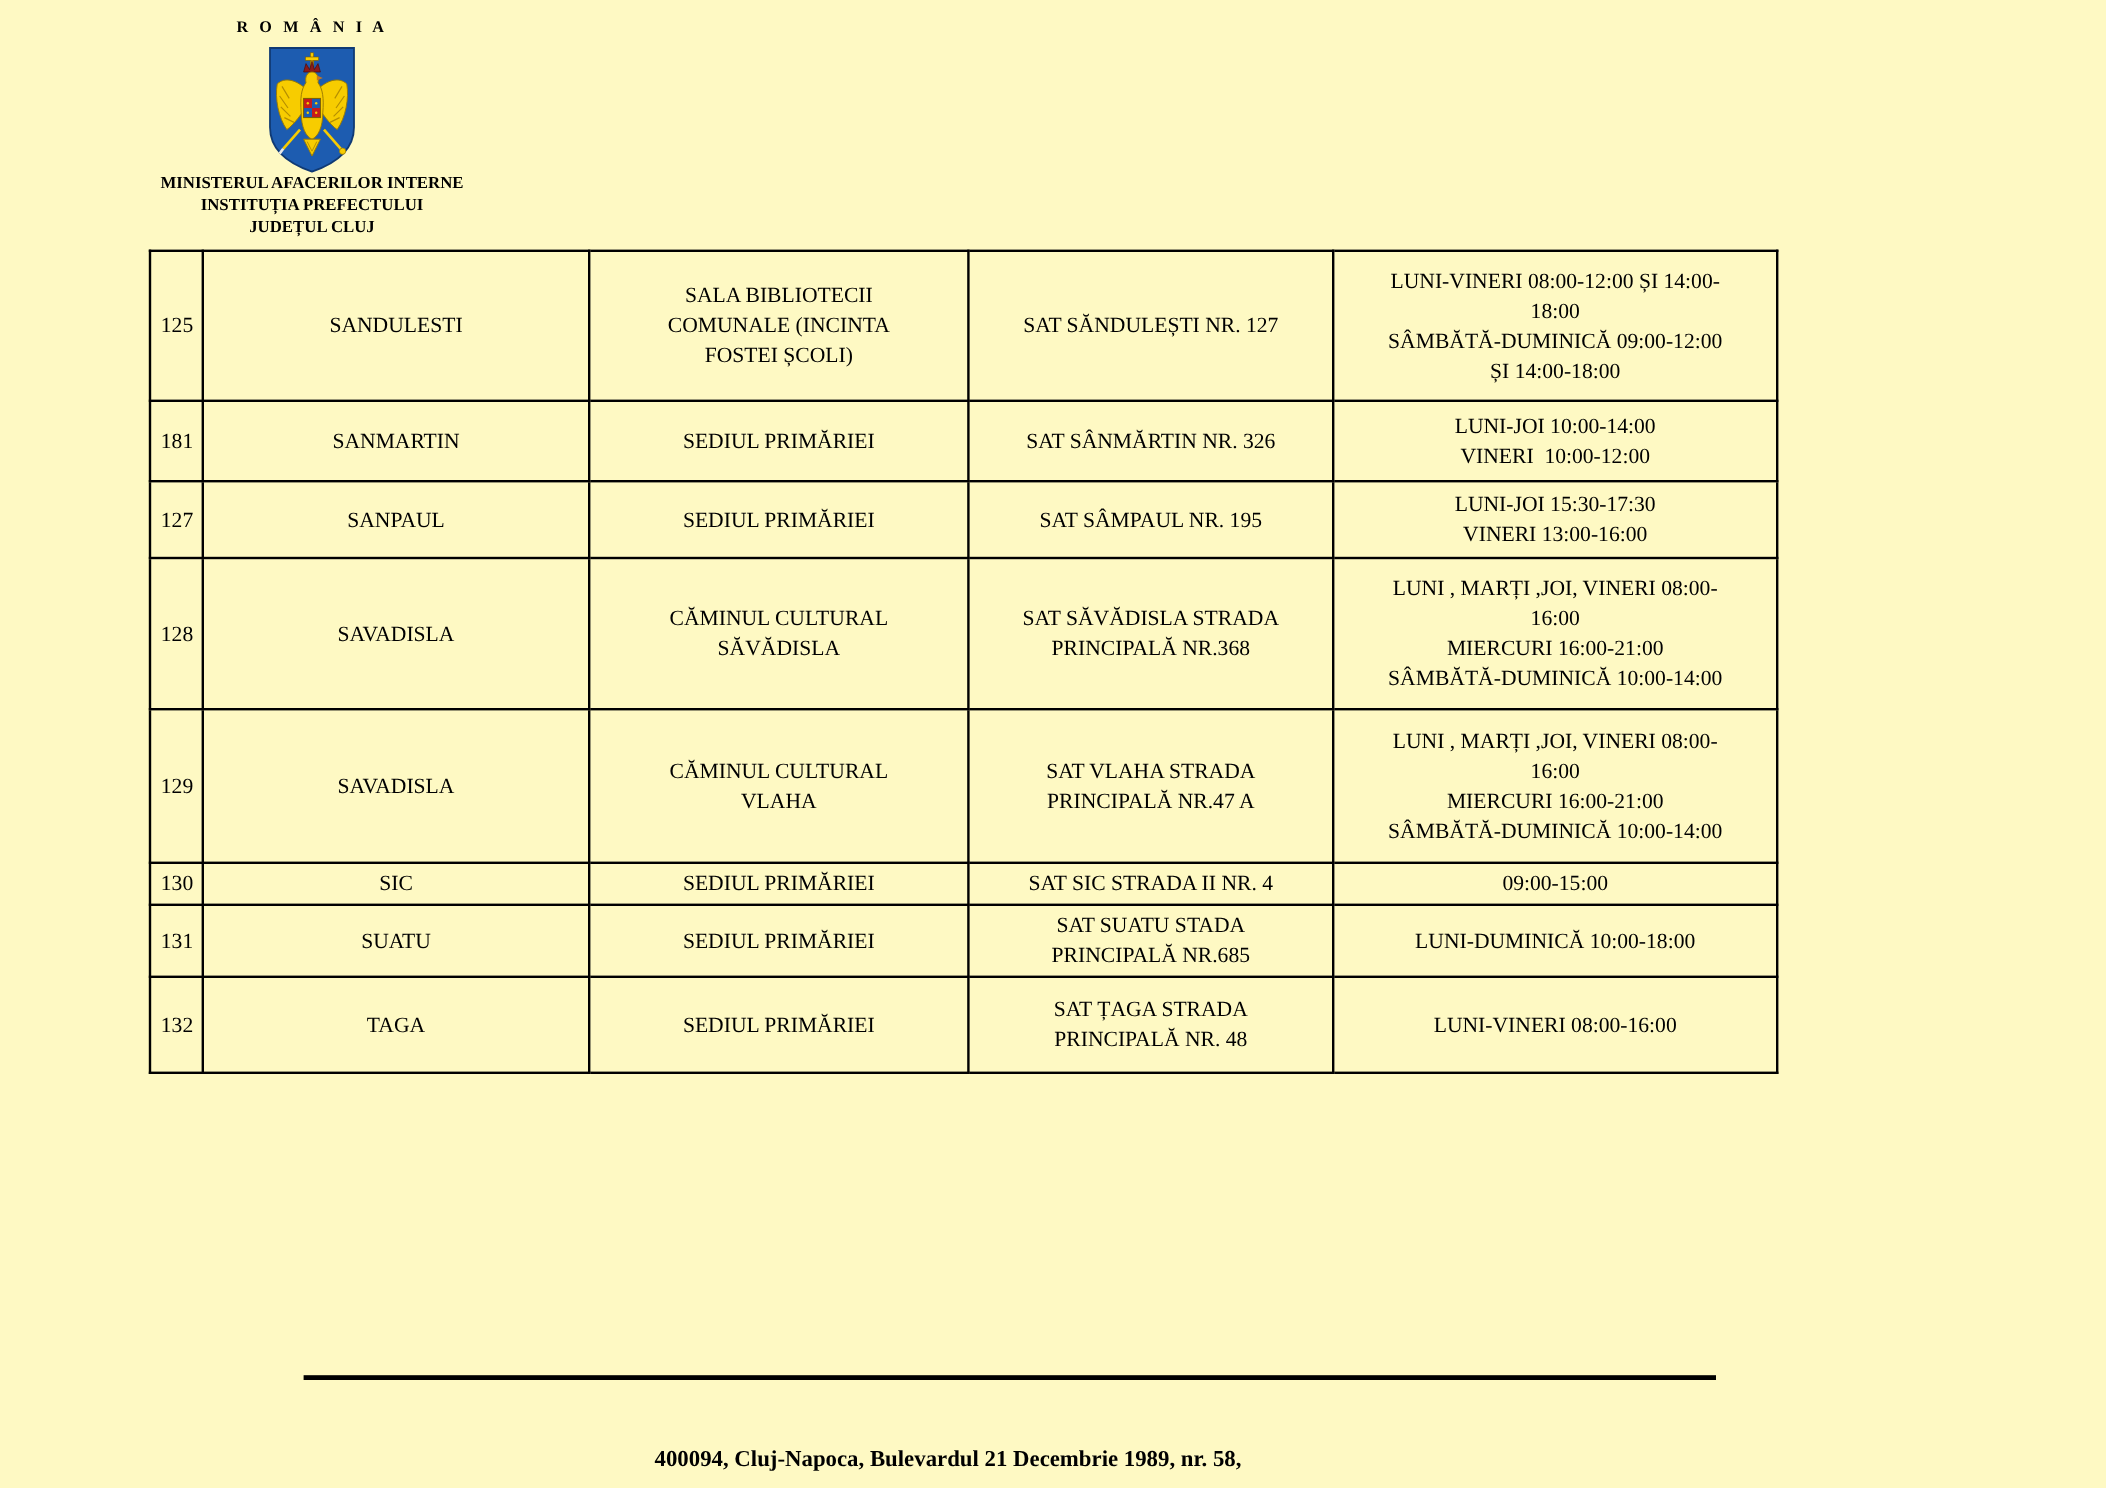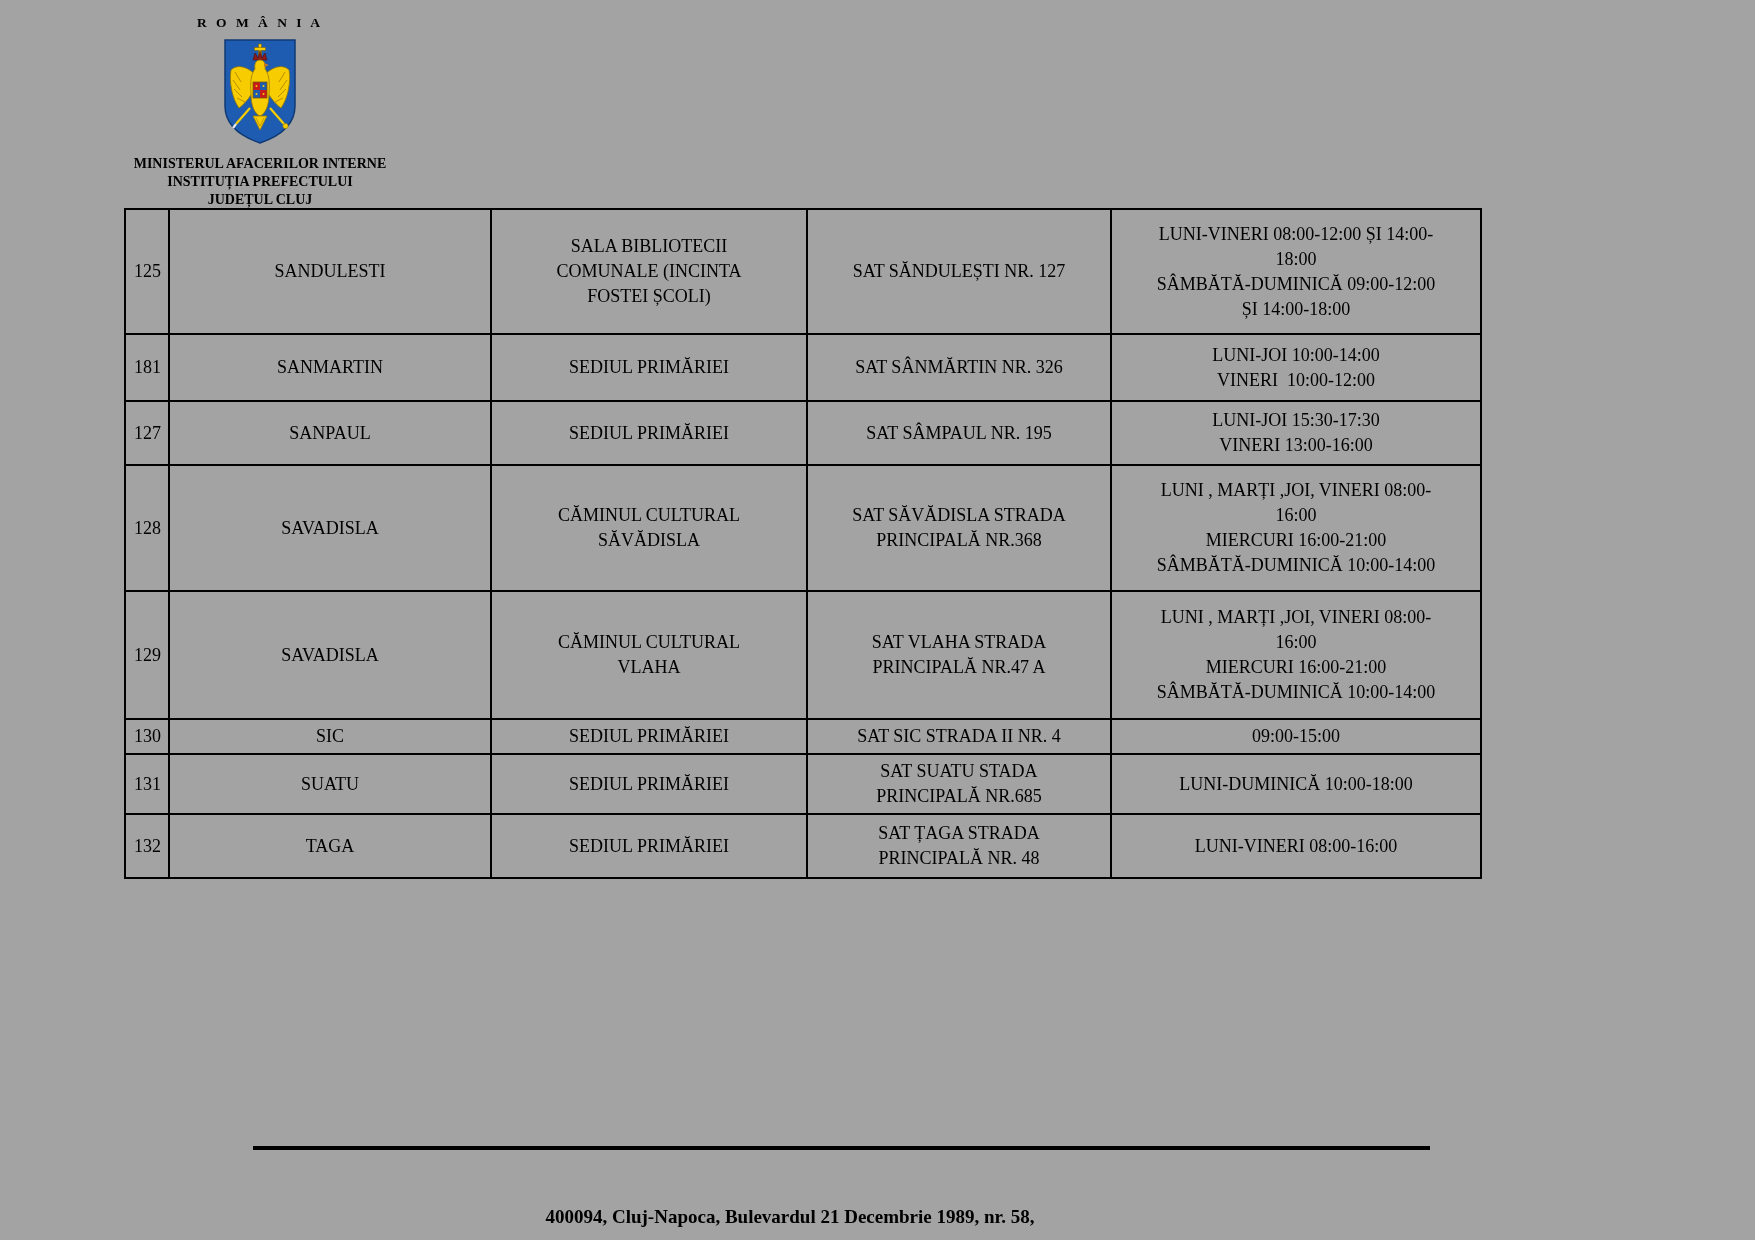--- a/index.html
+++ b/index.html
@@ -1,35 +1,35 @@
 <!DOCTYPE html>
 <html><head>
 <meta charset="utf-8">
 <style>
   html,body{margin:0;padding:0;background:#ffffff;}
   .page{
     position:relative;
     width:1755px;height:1240px;
-    background:#a3a3a3;
+    background:#fef9c3;
     font-family:"Liberation Serif", serif;
     color:#000;
     overflow:hidden;
     text-decoration:underline;
   }
   
   .letterhead{
     position:absolute;left:110px;top:14px;width:300px;
     text-align:center;
   }
   .country{
     font-size:13.5px;font-weight:bold;letter-spacing:3px;
     line-height:18px;
   }
   .coat{display:block;margin:6px auto 0 auto;}
-  .ministry{margin-top:10px;font-size:14px;font-weight:bold;line-height:18px;}
+  .ministry{font-size:14px;font-weight:bold;line-height:18px;}
   .ministry div{white-space:nowrap;}
   
   table.doc-table{
     position:absolute;left:124px;top:208px;
     width:1356px;
     border-collapse:collapse;
     table-layout:fixed;
   }
   table.doc-table td{
     border:2px solid #000;
@@ -41,21 +41,21 @@
     white-space:pre-wrap;
     overflow:hidden;
   }
   tr.r-125{height:125px;}
   tr.r-126{height:67px;}
   tr.r-127{height:64px;}
   tr.r-128{height:126px;}
   tr.r-129{height:128px;}
   tr.r-130{height:34px;margin-top:18px;}
   tr.r-131{height:48px;}
-  tr.r-132{height:64px;padding-left:12px;}
+  tr.r-132{height:80px;padding-left:12px;}
   
   .footer-rule{
     position:absolute;left:253px;top:1146px;width:1177px;height:4px;
     background:#000;
   }
   .footer-text{
     position:absolute;left:0px;top:1153px;width:1580px;
     text-align:center;
     font-size:19px;line-height:25.5px;
     white-space:pre-wrap;

